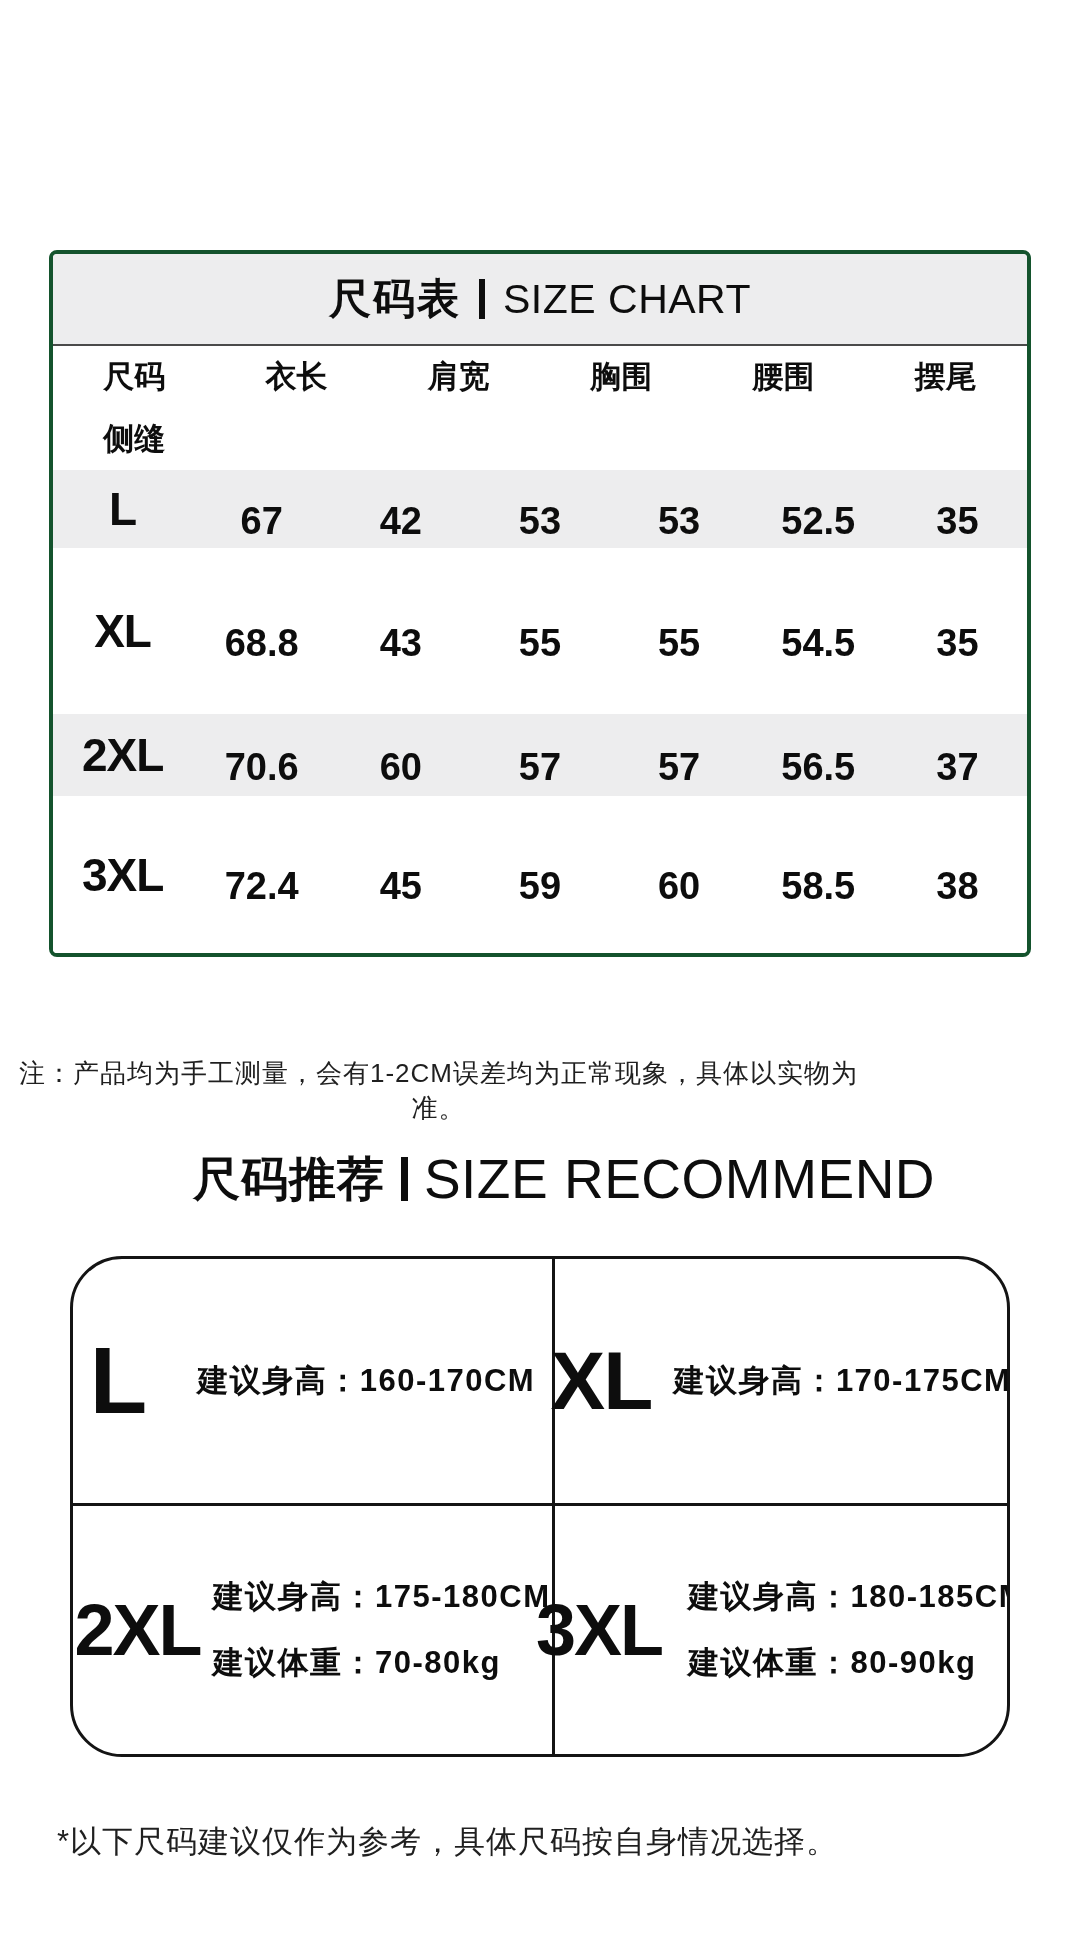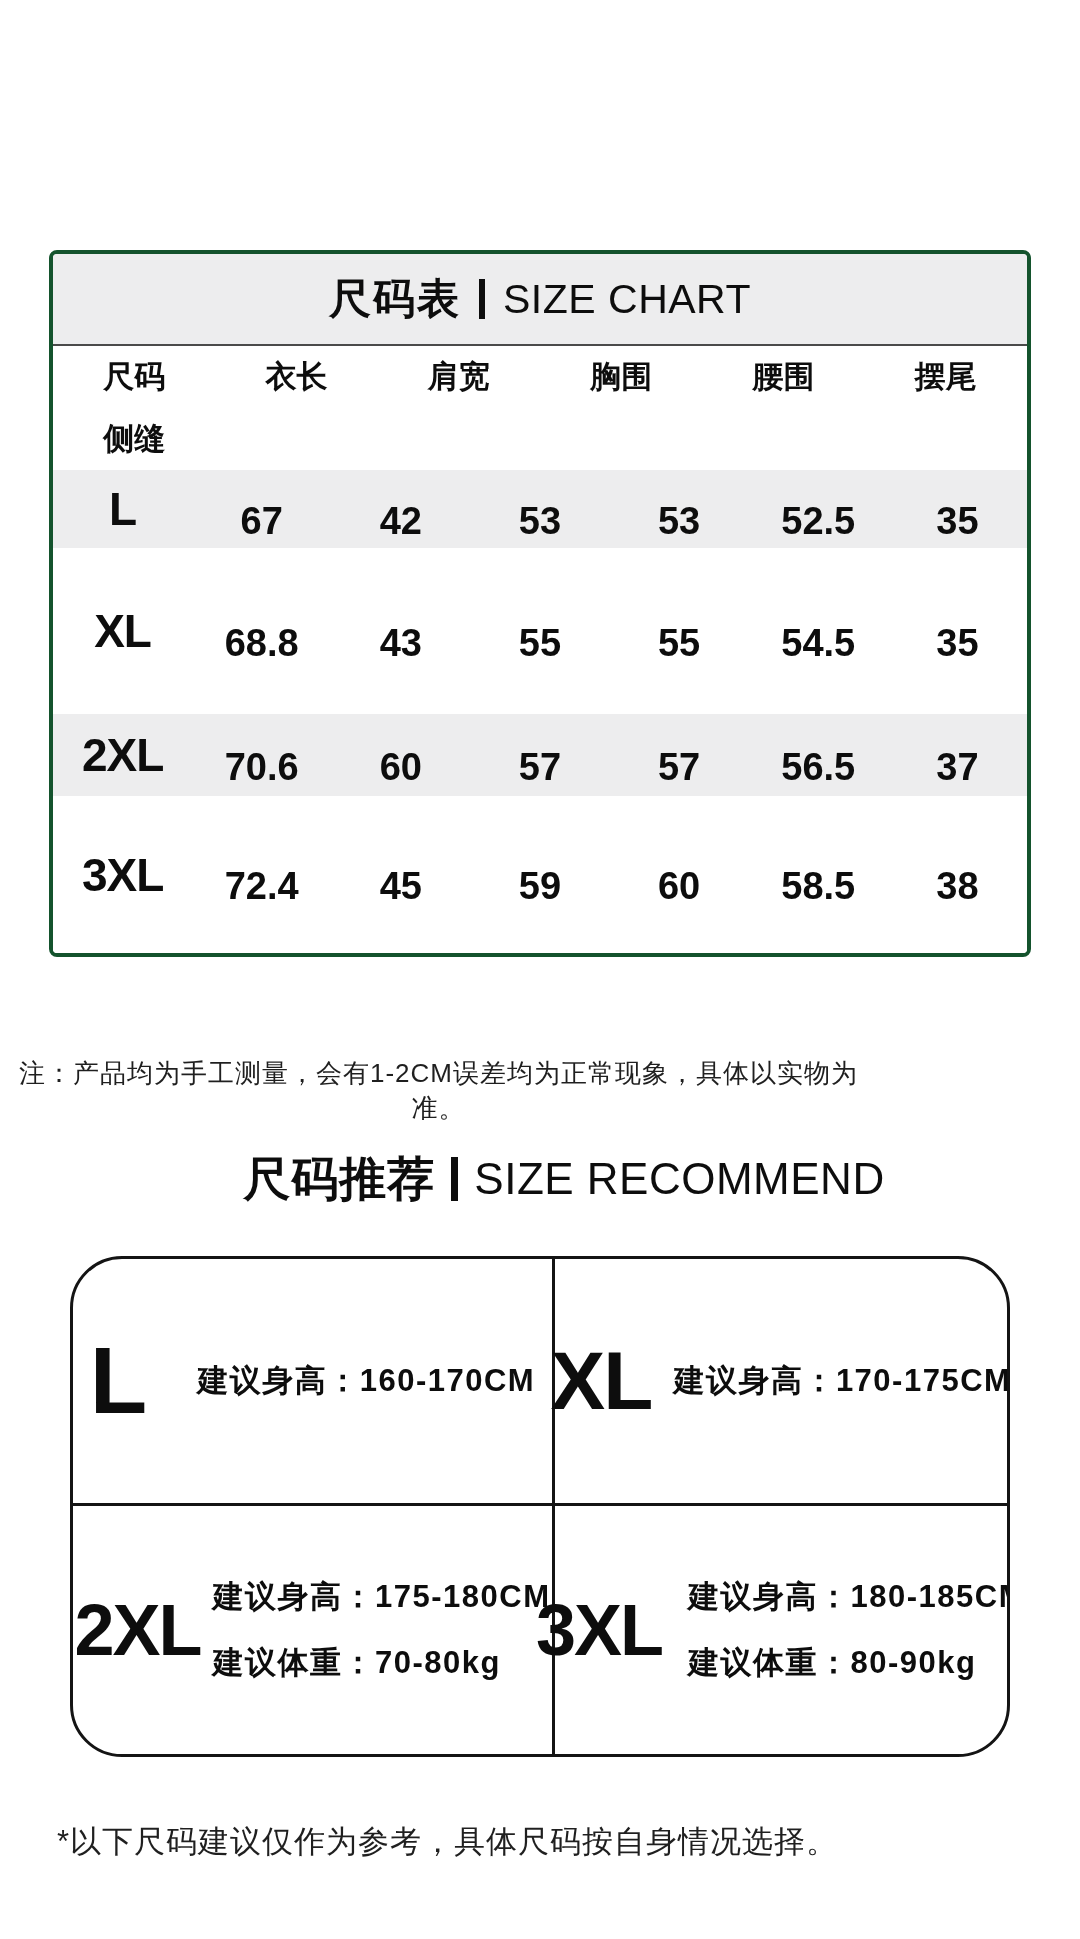--- a/index.html
+++ b/index.html
@@ -41,21 +41,21 @@
     position:absolute;top:1030px;left:0;width:877px;text-align:center;
     font-size:26px;color:#1f1f1f;letter-spacing:1px;
   }
   
   .rec-title{
     position:absolute;top:1150px;left:0;width:1080px;height:58px;
     display:flex;align-items:center;justify-content:center;gap:16px;padding-left:24px;
   }
   .rec-title .title-zh{font-size:47px;letter-spacing:1px;}
   .rec-title .title-bar{width:7px;height:44px;}
-  .rec-title .title-en{font-size:44px;}
+  .rec-title .title-en{font-size:55px;}
   
   .card2{
     position:absolute;left:70px;top:1256px;width:940px;height:501px;
     box-sizing:border-box;border:3px solid #141414;border-radius:52px;
     overflow:hidden;background:#fff;
     display:grid;grid-template-columns:51.6% 48.4%;grid-template-rows:247px 1fr;
   }
   .cell{display:flex;align-items:center;justify-content:center;box-sizing:border-box;}
   .cell-tl{border-right:3px solid #141414;border-bottom:3px solid #141414;gap:52px;}
   .cell-tr{border-bottom:3px solid #141414;gap:22px;}

